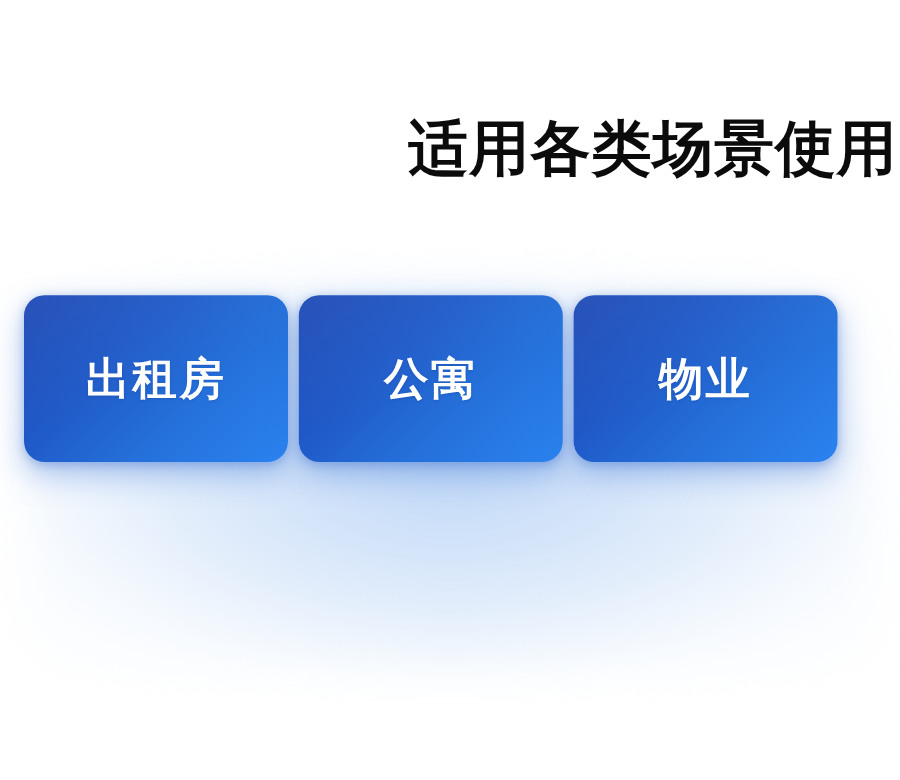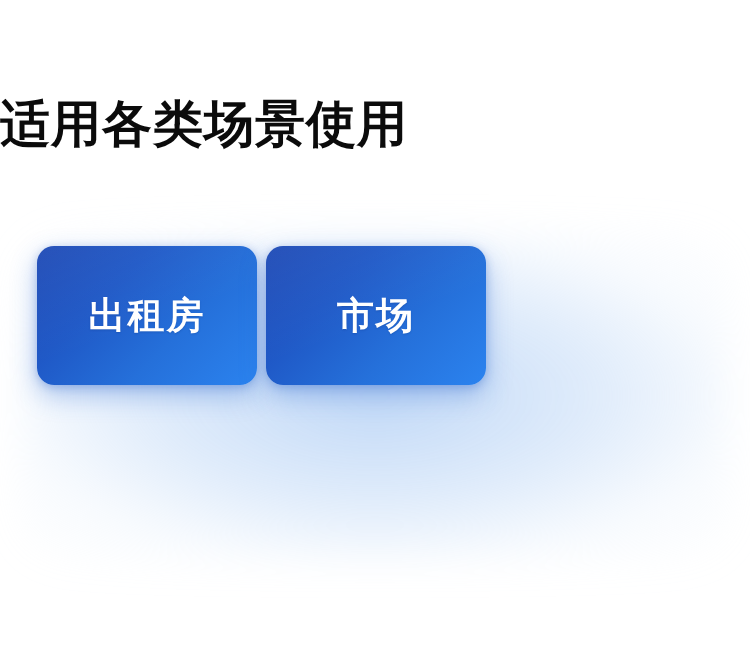--- a/index.html
+++ b/index.html
@@ -37,32 +37,32 @@
                 rgba(255,255,255,0) 100%);
     filter: blur(18px);
     pointer-events: none;
   }
 
   #title {
     position: absolute;
     left: 0;
     top: 92px;
     width: 748px;
-    text-align: left;
+    text-align: right;
     font-size: 50px;
     line-height: 64px;
     font-weight: bold;
     color: #0b0b0b;
     letter-spacing: 1px;
     white-space: nowrap;
   }
 
   #card-grid {
     position: absolute;
-    left: 37px;
+    left: 20px;
     top: 246px;
     width: 678px;
     display: grid;
     grid-template-columns: repeat(3, 220px);
     grid-template-rows: repeat(2, 139px);
     column-gap: 9px;
     row-gap: 20px;
   }
 
   .card {
@@ -106,22 +106,25 @@
   <div id="glow"></div>
 
   <div id="title">适用各类场景使用</div>
 
   <div id="card-grid">
 
     <div class="card">
       <span class="card-label">出租房</span>
     </div>
 
+    <div class="card">
+      <span class="card-label">公寓</span>
+    </div>
+
+    <div class="card">
+      <span class="card-label">物业</span>
+    </div>
 
 
 
-
-    <div class="card">
-      <span class="card-label">市场</span>
-    </div>
 
   </div>
 </div>
 
 </body></html>

